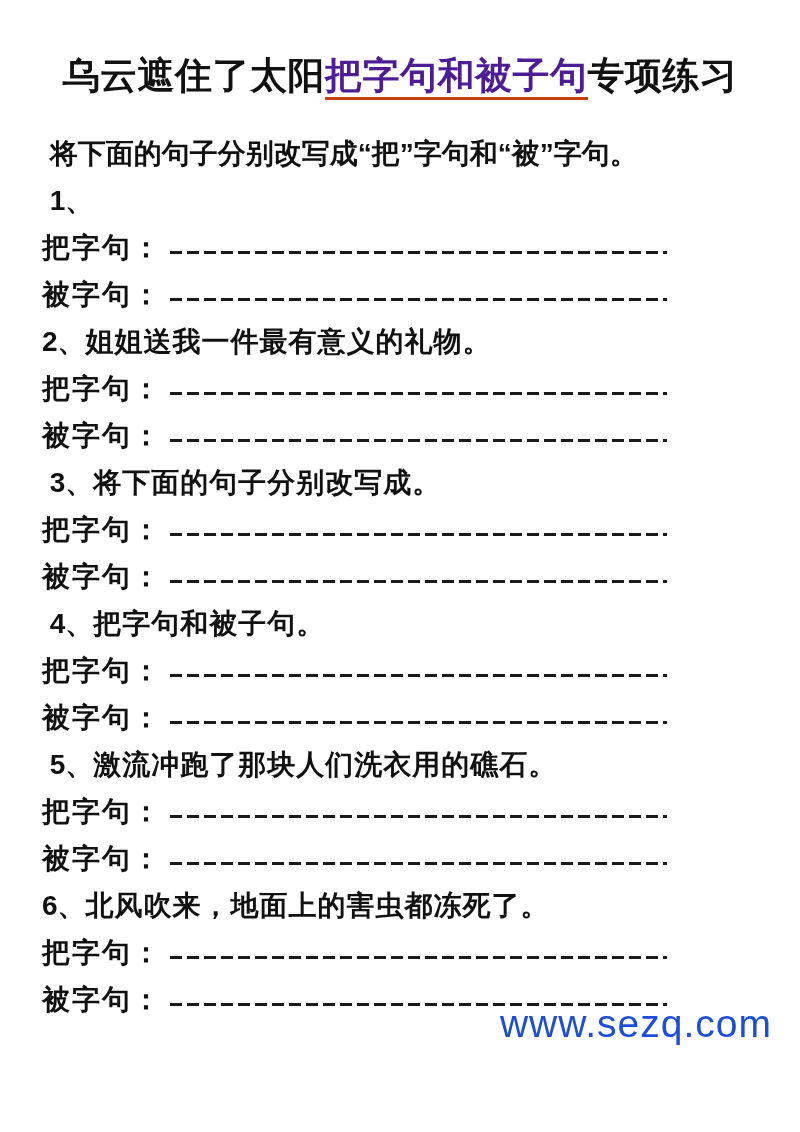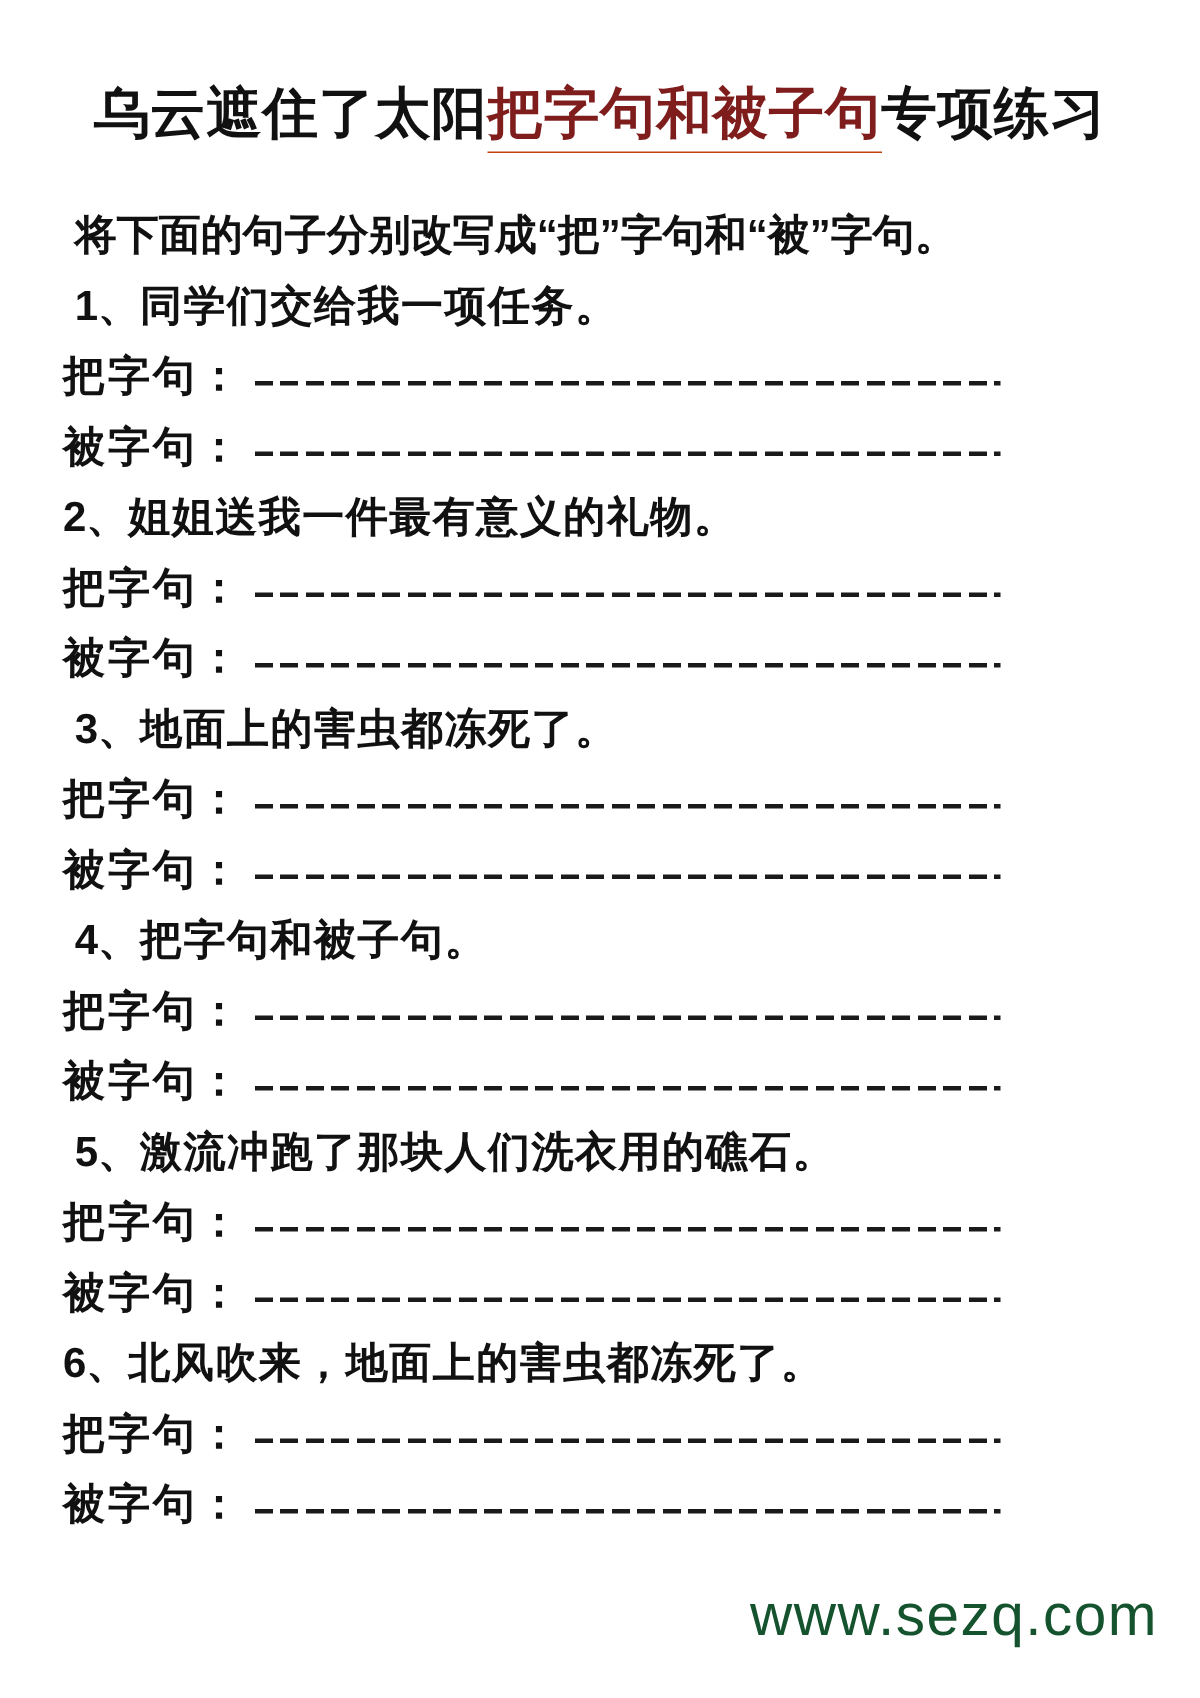--- a/index.html
+++ b/index.html
@@ -25,24 +25,23 @@
     padding-top: 52px;
     text-align: center;
     font-size: 37px;
     line-height: 48px;
     font-weight: 700;
     color: #111111;
     letter-spacing: 0.5px;
     white-space: nowrap;
   }
   .doc-title .highlight {
-    color: #7f1d1d;
-    border-bottom: 1px solid #c2410c;
+    color: #4c1d95;
+    border-bottom: 3px solid #c2410c;
     padding-bottom: 1px;
-    font-family: Liberation Mono, monospace;
   }
   .content {
     padding: 0 40px 0 42px;
   }
   .row {
     height: 47px;
     display: flex;
     align-items: center;
     font-size: 28px;
     font-weight: 700;
@@ -67,44 +66,44 @@
     margin-left: 8px;
     margin-top: 10px;
     background: repeating-linear-gradient(
       to right,
       #1a1a1a 0px, #1a1a1a 12px,
       transparent 12px, transparent 17px
     );
   }
   .watermark {
     position: absolute;
-    top: 1056px;
+    top: 1002px;
     right: 28px;
     font-size: 39px;
     font-weight: 400;
-    color: #14532d;
+    color: #1d4ed8;
     letter-spacing: 1px;
   }
 </style>
 </head>
 <body>
 
 <div class="sheet">
 
   <h1 class="doc-title">
     <span>乌云遮住了太阳</span><span class="highlight">把字句和被子句</span><span>专项练习</span>
   </h1>
 
   <div class="content">
     <div class="row instruction-row"> 将下面的句子分别改写成“把”字句和“被”字句。</div>
 
     <div>
   <div class="exercise-block">
     <div class="row sentence-row">
-      <span class="num"> 1、</span><span class="txt">同学们交给我一项任务。</span>
+      <span class="num"> 1、</span>
     </div>
     <div class="row answer-row">
       <span class="answer-label">把字句：</span>
       <span class="blank"></span>
     </div>
     <div class="row answer-row">
       <span class="answer-label">被字句：</span>
       <span class="blank"></span>
     </div>
   </div>
@@ -118,21 +117,21 @@
       <span class="blank"></span>
     </div>
     <div class="row answer-row">
       <span class="answer-label">被字句：</span>
       <span class="blank"></span>
     </div>
   </div>
 
   <div class="exercise-block">
     <div class="row sentence-row">
-      <span class="num"> 3、</span><span class="txt">地面上的害虫都冻死了。</span>
+      <span class="num"> 3、</span><span class="txt">将下面的句子分别改写成。</span>
     </div>
     <div class="row answer-row">
       <span class="answer-label">把字句：</span>
       <span class="blank"></span>
     </div>
     <div class="row answer-row">
       <span class="answer-label">被字句：</span>
       <span class="blank"></span>
     </div>
   </div>

